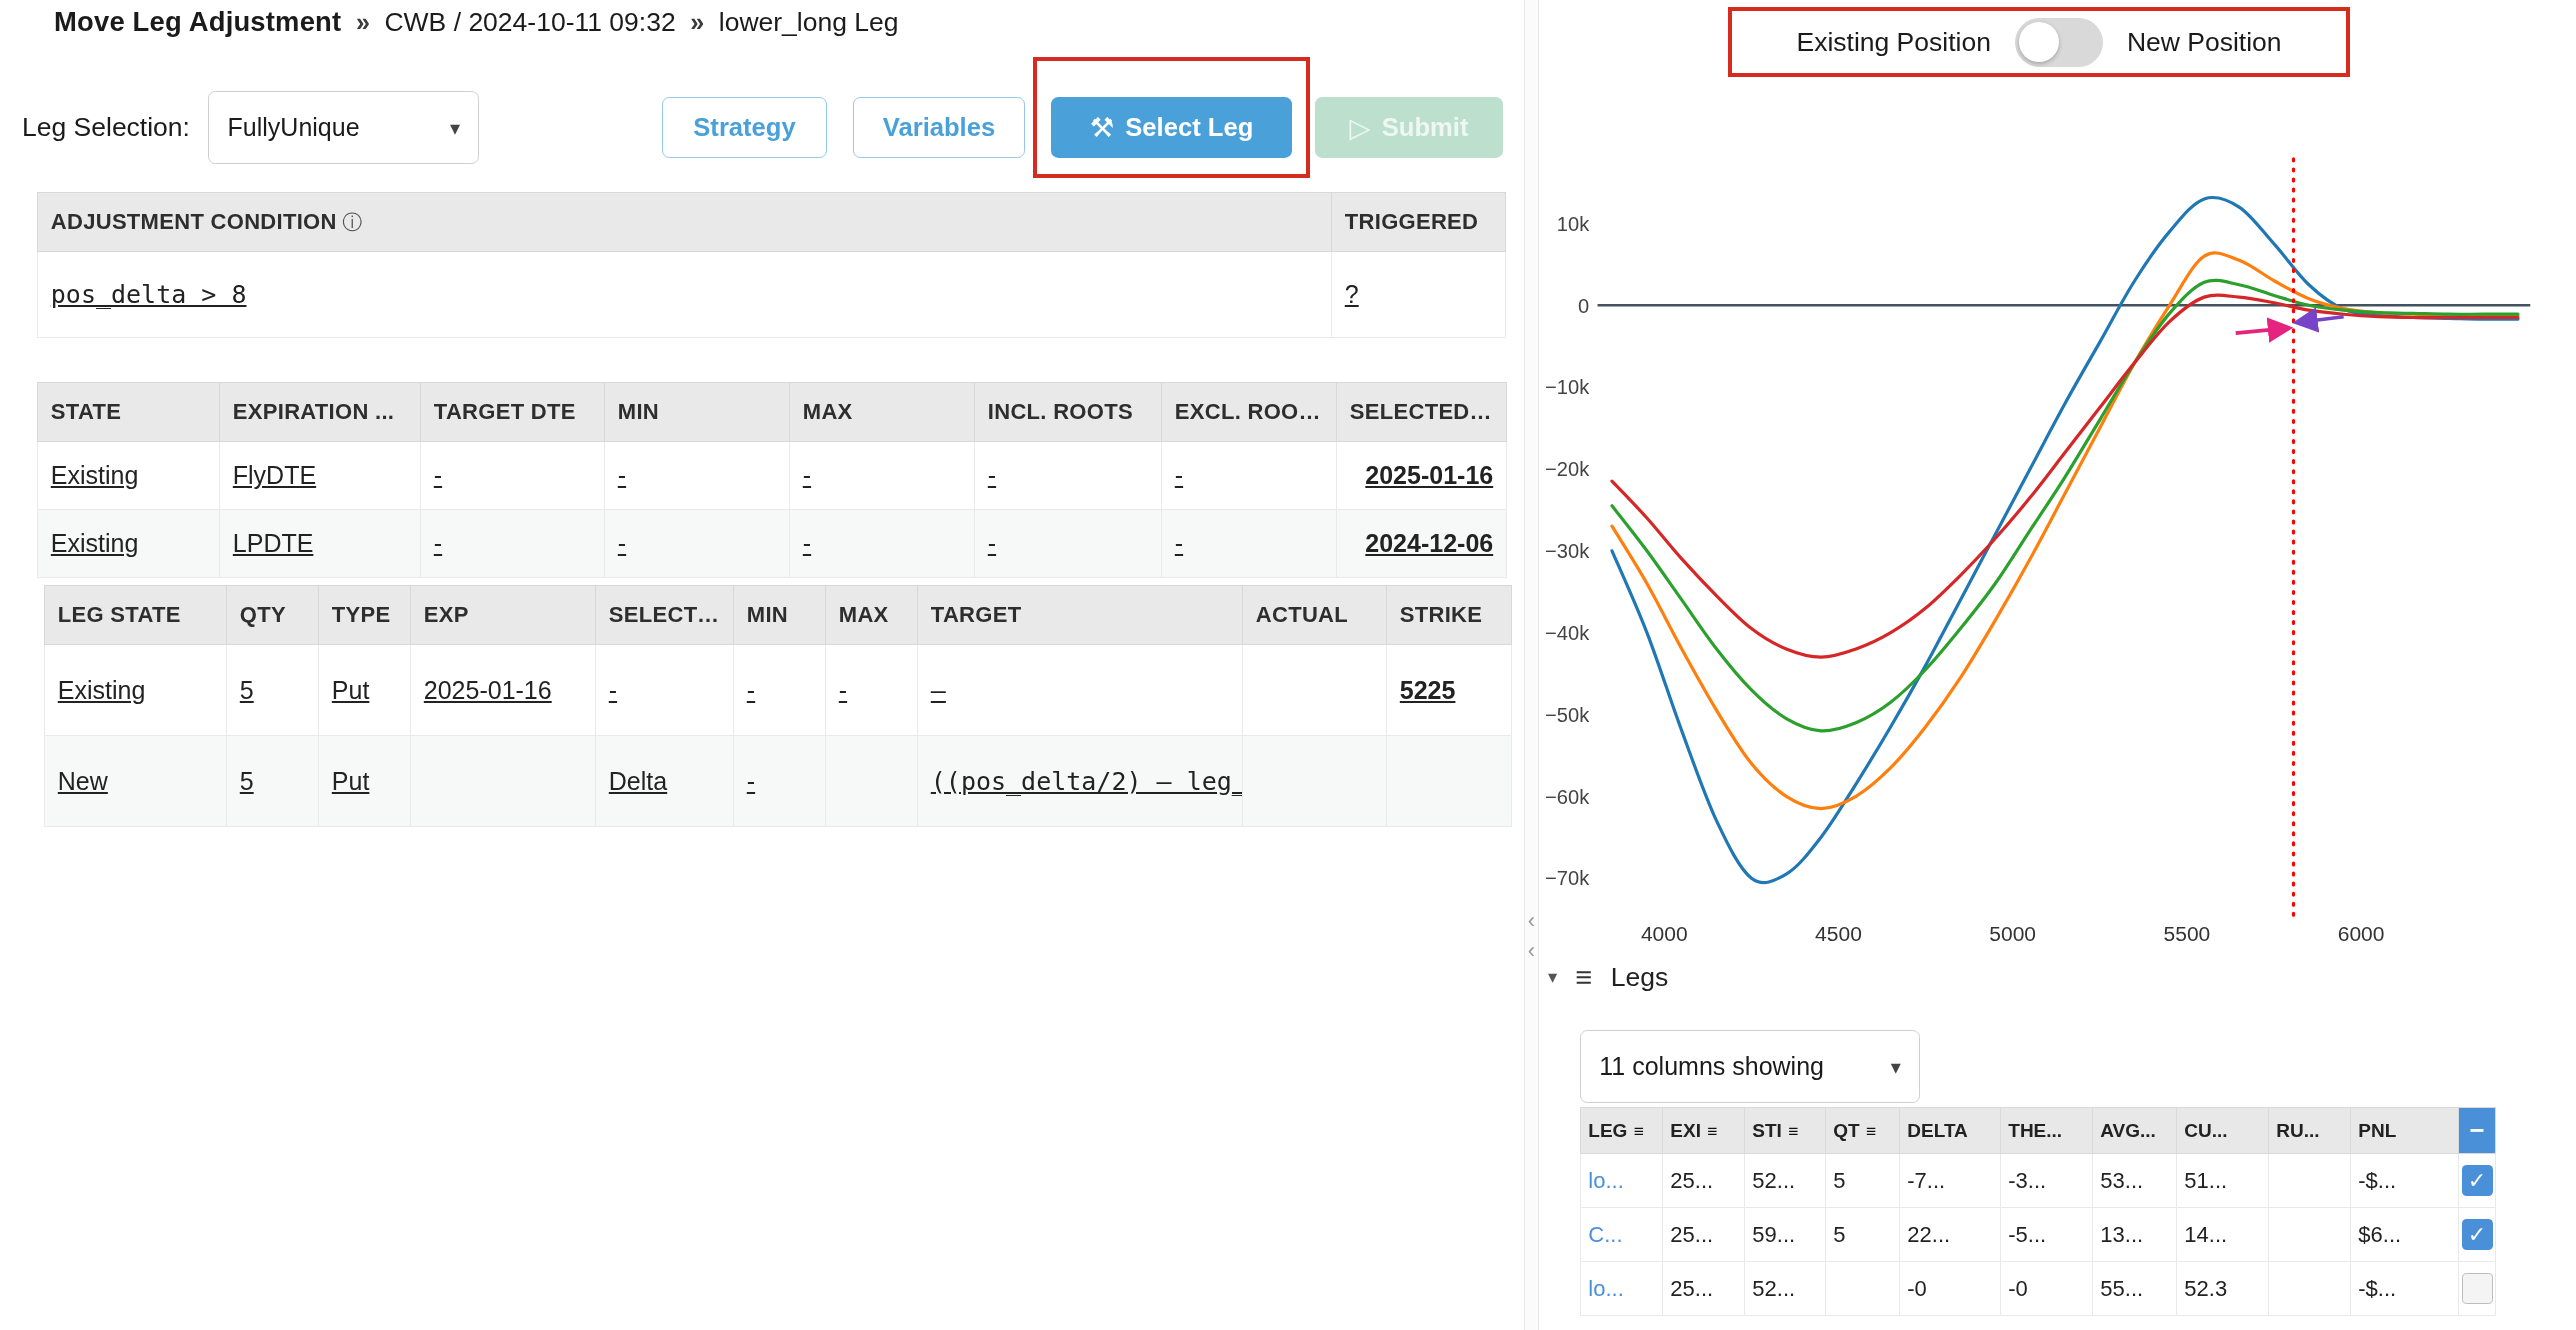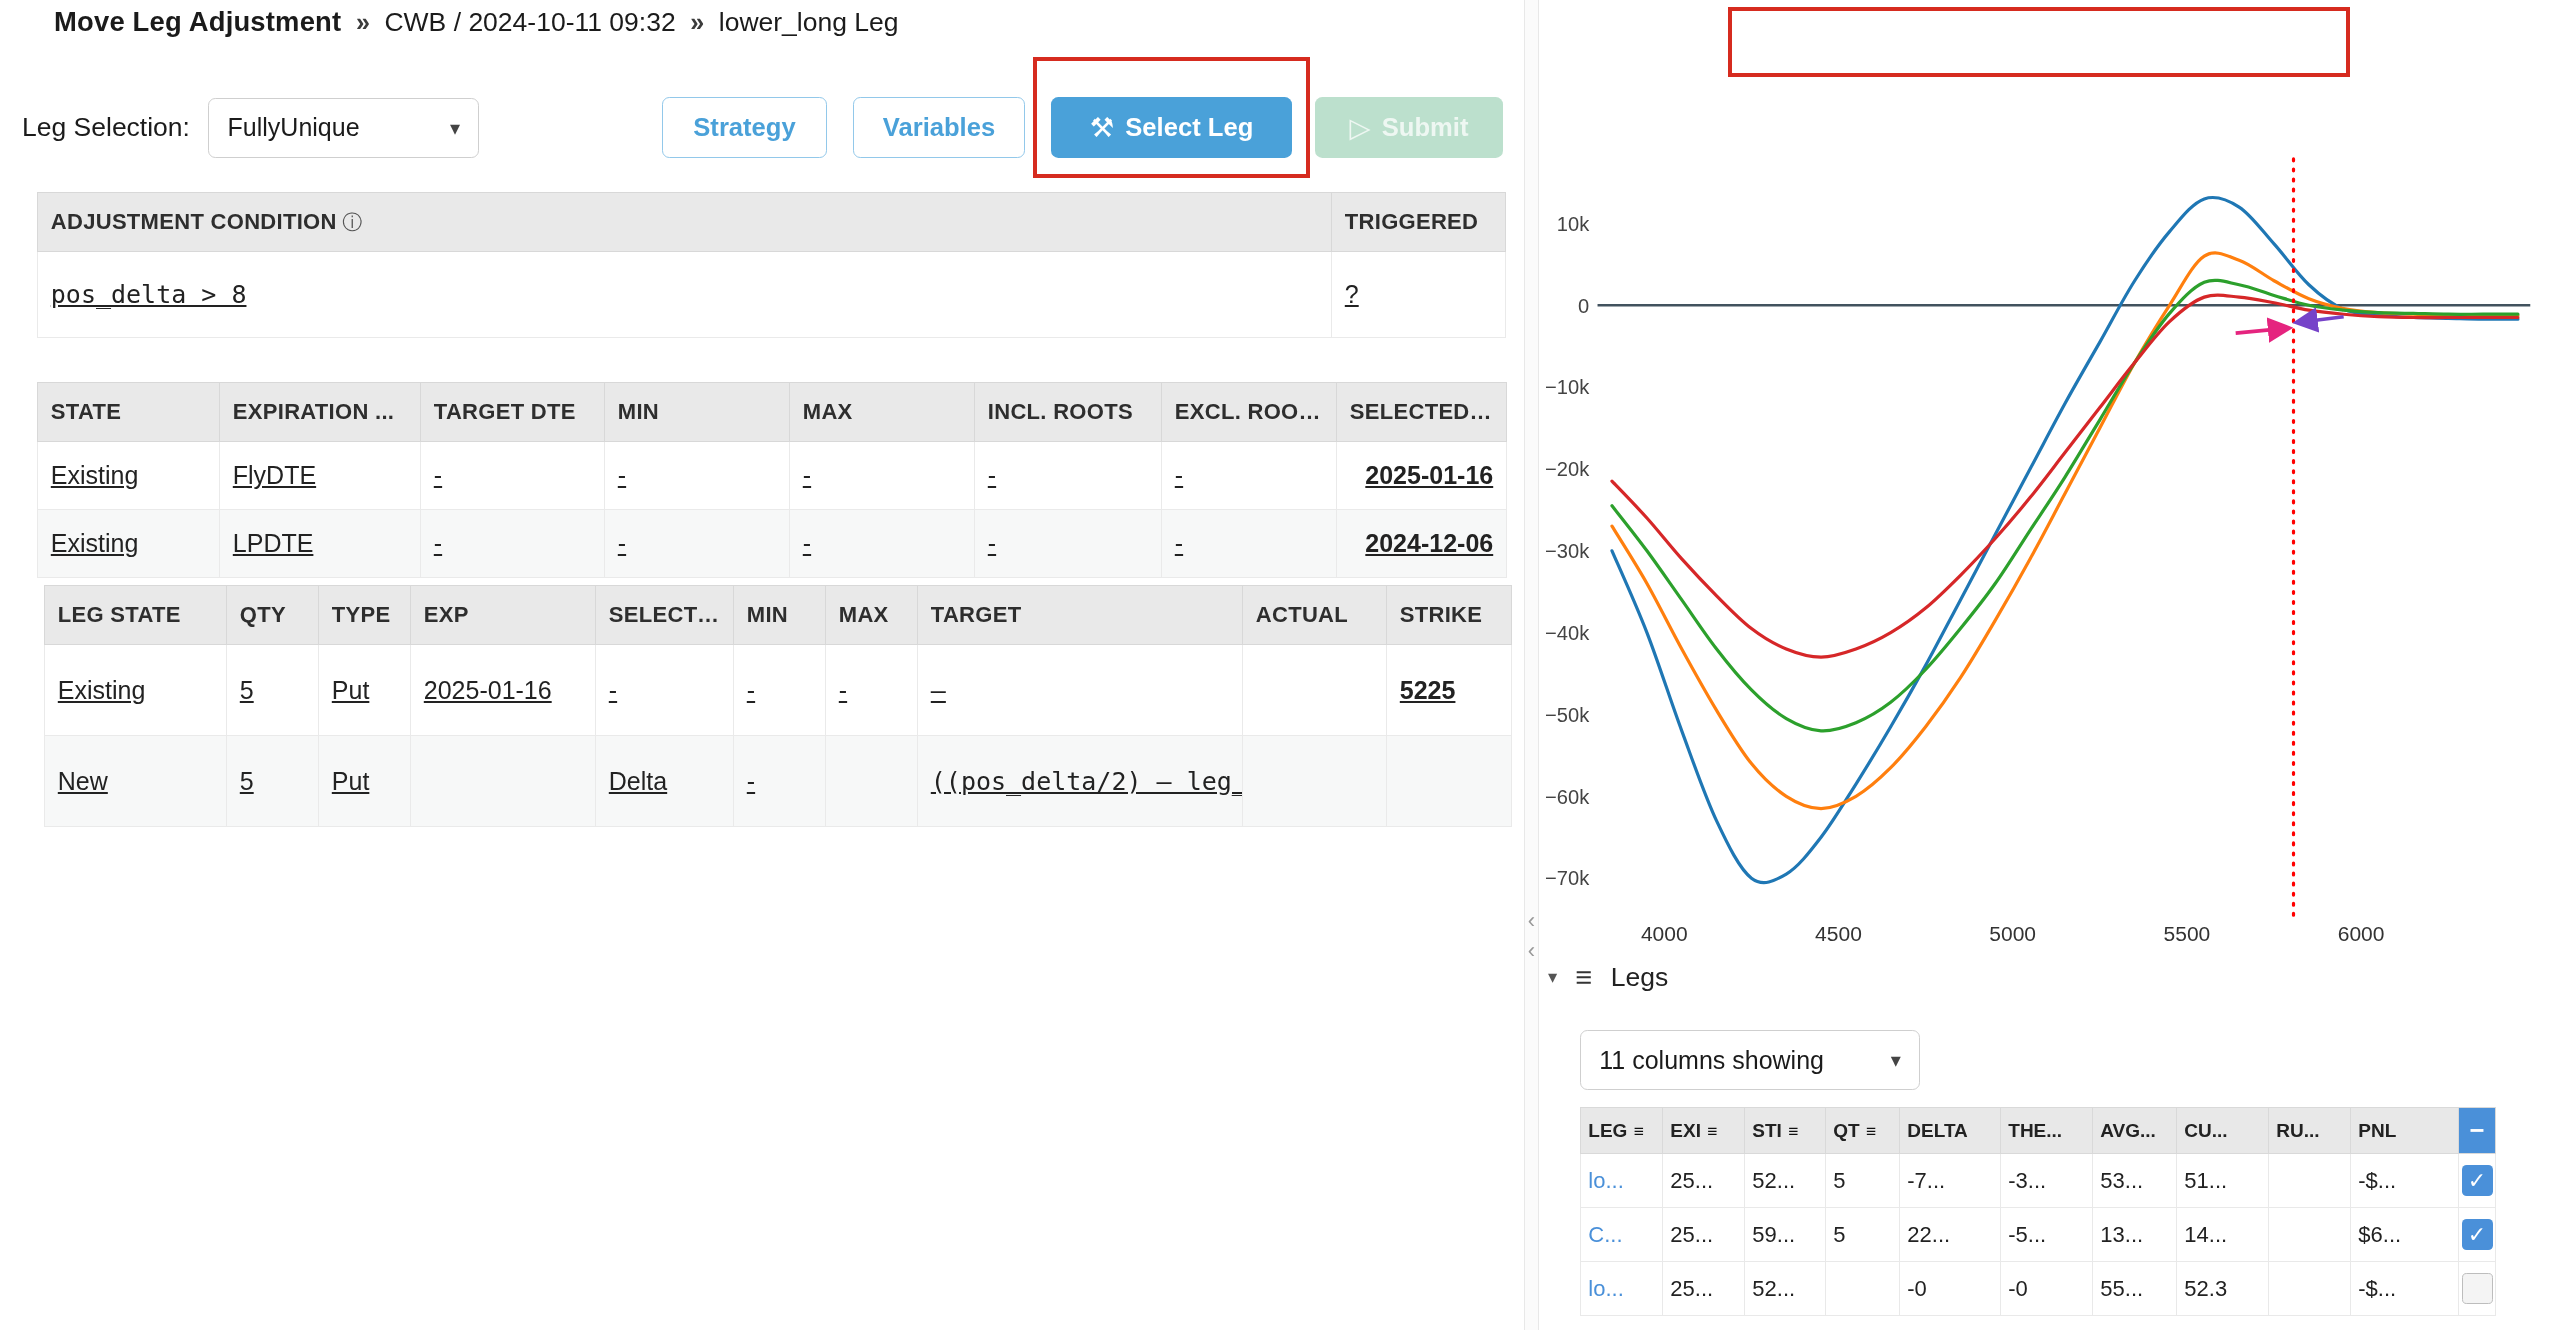--- a/index.html
+++ b/index.html
@@ -9,21 +9,21 @@
 
   
   #left-panel { position: absolute; left: 0; top: 0; width: 1524px; height: 1330px; background: #fff; }
 
   #breadcrumb { position: absolute; left: 22px; top: 6px; display: flex; align-items: baseline; gap: 14.6px; font-size: 26.5px; white-space: nowrap; margin-left: 32px; }
   #breadcrumb .title { font-weight: 700; font-size: 27.4px; letter-spacing: 0.2px; }
   #breadcrumb .sep { color: #3c3c3c; font-weight: 700; font-size: 25px; }
 
   #leg-selection-row { position: absolute; left: 22px; top: 97px; height: 61px; display: flex; align-items: center; }
   #leg-selection-label { font-size: 26.5px; margin-right: 18.3px; }
-  .select-box { height: 60px; border: 1.8px solid #cfcfcf; border-radius: 7.3px; background: #fff;
+  .select-box { height: 73px; border: 1.8px solid #cfcfcf; border-radius: 7.3px; background: #fff;
      display: flex; align-items: center; justify-content: space-between; padding: 0 18.3px; font-size: 25px; cursor: pointer; }
   #leg-selection-dropdown { width: 271px; }
   .caret { font-size: 20px; color: #444; }
 
   .btn { position: absolute; top: 97px; height: 61px; border-radius: 7.3px; font-size: 25.6px; font-weight: 700;
      display: flex; align-items: center; justify-content: center; gap: 11px; cursor: pointer; border: none;
      font-family: "Liberation Sans", sans-serif; }
   .btn.outline { background: #fff; border: 1.8px solid #92c8ea; color: #4AA1D9; }
   #strategy-button { left: 662px; width: 165px; }
   #variables-button { left: 853px; width: 172px; }
@@ -262,20 +262,27 @@
 
   </div>
 
   <div id="splitter">
     <div class="splitter-chevron" style="top:910px">‹</div>
     <div class="splitter-chevron" style="top:940px">‹</div>
   </div>
 
   <div id="right-panel">
 
+    <div id="position-toggle-row">
+      <span>Existing Position</span>
+      <div class="toggle">
+        <div class="knob"></div>
+      </div>
+      <span>New Position</span>
+    </div>
 
 
     <svg id="chart-svg" width="1037" height="823" viewBox="0 0 1134 900">
         <text x="55" y="102.5" text-anchor="end" font-size="22" fill="#444">10k</text>
         <text x="55" y="192" text-anchor="end" font-size="22" fill="#444">0</text>
         <text x="55" y="281.5" text-anchor="end" font-size="22" fill="#444">−10k</text>
         <text x="55" y="371" text-anchor="end" font-size="22" fill="#444">−20k</text>
         <text x="55" y="460.5" text-anchor="end" font-size="22" fill="#444">−30k</text>
         <text x="55" y="550" text-anchor="end" font-size="22" fill="#444">−40k</text>
         <text x="55" y="639.5" text-anchor="end" font-size="22" fill="#444">−50k</text>

